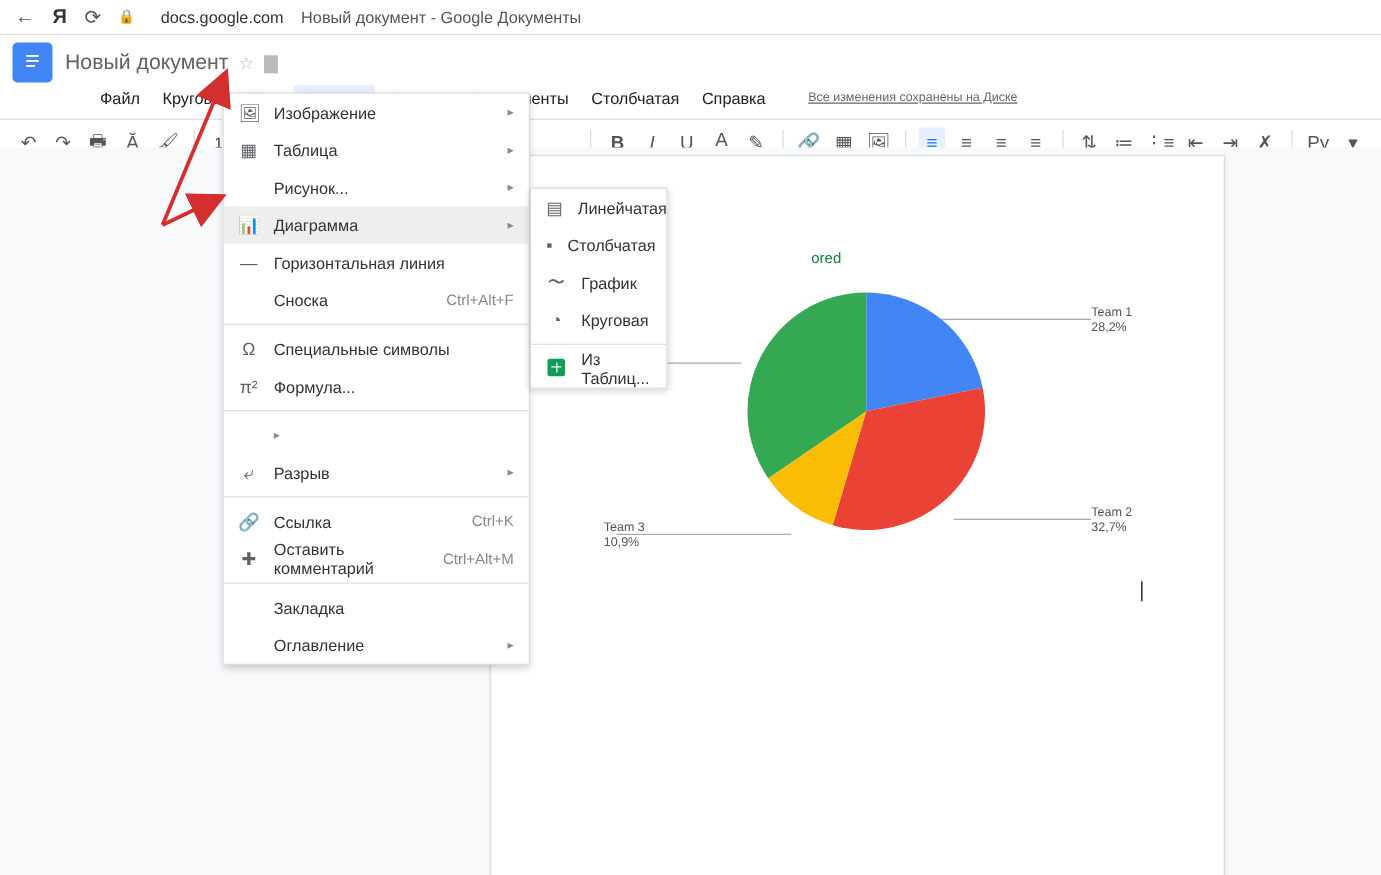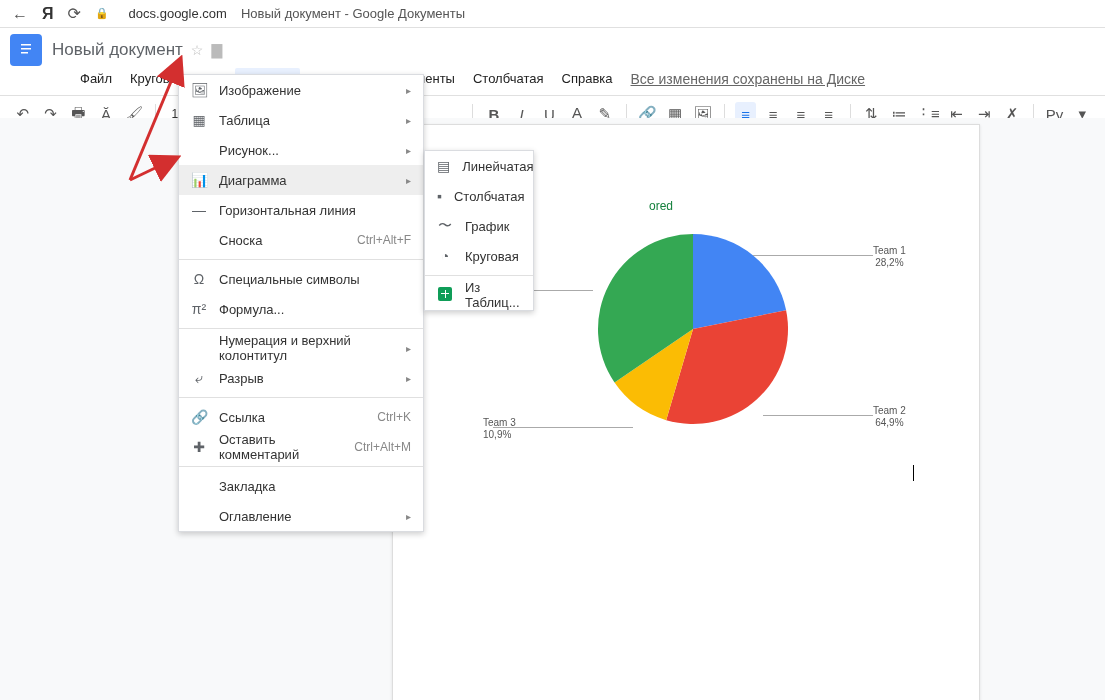--- a/index.html
+++ b/index.html
@@ -14,21 +14,21 @@
 .doc-logo { width:32px; height:32px; background:#4285f4; border-radius:4px; display:flex; align-items:center; justify-content:center; color:#fff; font-weight:bold; margin-right:10px; }
 .doc-title-wrap { display:flex; flex-direction:column; }
 .doc-title-row { display:flex; align-items:center; gap:8px; }
 .doc-title { font-size:17px; color:#5f6368; }
 .star { color:#bbb; font-size:14px; }
 .folder { color:#bbb; font-size:14px; }
 
 .menubar { display:flex; align-items:center; gap:2px; padding:2px 0 6px 72px; font-size:13px; color:#222; }
 .menubar .menu-item { padding:3px 8px; cursor:pointer; border-radius:2px; }
 .menubar .menu-item.active { background:#e8f0fe; }
-.save-status { color:#666; text-decoration:underline; margin-left:8px; font-size:14px; }
+.save-status { color:#666; text-decoration:underline; margin-left:24px; font-size:10px; }
 
 .toolbar { display:flex; align-items:center; gap:6px; padding:4px 12px; border-top:1px solid #e0e0e0; border-bottom:1px solid #e0e0e0; height:38px; font-size:13px; color:#555; }
 .tbtn { width:24px; height:24px; display:flex; align-items:center; justify-content:center; color:#555; font-size:15px; }
 .tsep { width:1px; height:20px; background:#ddd; margin:0 4px; }
 .zoom { font-size:12px; color:#333; padding:0 6px; }
 
 .ruler { height:16px; background:#f8f9fa; border-bottom:1px solid #eee; position:relative; margin-left:392px; }
 .ruler-tick { position:absolute; top:2px; font-size:9px; color:#888; }
 
 .workspace { position:absolute; top:118px; left:0; right:0; bottom:0; background:#f8f9fa; }
@@ -43,21 +43,21 @@
 .dropdown .arrow { color:#888; font-size:10px; }
 .dropdown .sep { height:1px; background:#e0e0e0; margin:4px 0; }
 .dd-insert { left:178px; top:74px; width:246px; }
 .dd-chart { left:424px; top:150px; width:110px; }
 
 
 .chart-wrap { position:absolute; left:80px; top:80px; width:440px; height:300px; }
 .chart-title { font-size:12px; color:#15803d; position:absolute; left:176px; top:-6px; }
 .pie { position:absolute; left:120px; top:24px; }
 .leader { position:absolute; height:1px; background:#aaa; }
-.lbl-box { position:absolute; font-size:10px; color:#555; line-height:12px; text-align:center; }
+.lbl-box { position:absolute; font-size:10px; color:#555; line-height:12px; text-align:left; }
 .lbl-box.left { text-align:left; }
 
 
 .arrow-svg { position:absolute; z-index:200; pointer-events:none; }
 
 .cursor-line { position:absolute; left:520px; top:340px; width:1px; height:16px; background:#000; }
 .lock-ico { font-size:11px; color:#888; }
 .yandex { font-size:16px; font-weight:bold; }
 .sheets-ico{display:inline-block;width:14px;height:14px;background:#0f9d58;border-radius:2px;position:relative}
 .sheets-ico:after{content:"";position:absolute;inset:3px;background:linear-gradient(#fff,#fff) center/8px 1px no-repeat,linear-gradient(#fff,#fff) center/1px 8px no-repeat}
@@ -181,21 +181,21 @@
         </svg>
 
       <div class="leader" style="left:280px;top:50px;width:120px"></div>
       <div class="lbl-box" style="left:400px;top:40px">
         <div>Team 1</div>
           <div>28,2%</div>
       </div>
       <div class="leader" style="left:290px;top:210px;width:110px"></div>
       <div class="lbl-box" style="left:400px;top:200px">
         <div>Team 2</div>
-          <div>64,9%</div>
+          <div>32,7%</div>
       </div>
       <div class="leader" style="left:20px;top:222px;width:140px"></div>
       <div class="lbl-box left" style="left:10px;top:212px">
         <div>Team 3</div>
           <div>10,9%</div>
       </div>
       <div class="leader" style="left:20px;top:85px;width:100px"></div>
       <div class="lbl-box left" style="left:10px;top:75px">
         <div>Team 4</div>
           <div>34,5%</div>
@@ -240,21 +240,20 @@
       <span class="ico">Ω</span>
       <span class="lbl">Специальные символы</span>
     </div>
   <div class="row">
       <span class="ico">π²</span>
       <span class="lbl">Формула...</span>
     </div>
   <div class="sep"></div>
   <div class="row">
       <span class="ico"></span>
-      <span class="lbl">Нумерация и верхний колонтитул</span>
       <span class="arrow">▸</span>
     </div>
   <div class="row">
       <span class="ico">⤶</span>
       <span class="lbl">Разрыв</span>
       <span class="arrow">▸</span>
     </div>
   <div class="sep"></div>
   <div class="row">
       <span class="ico">🔗</span>

